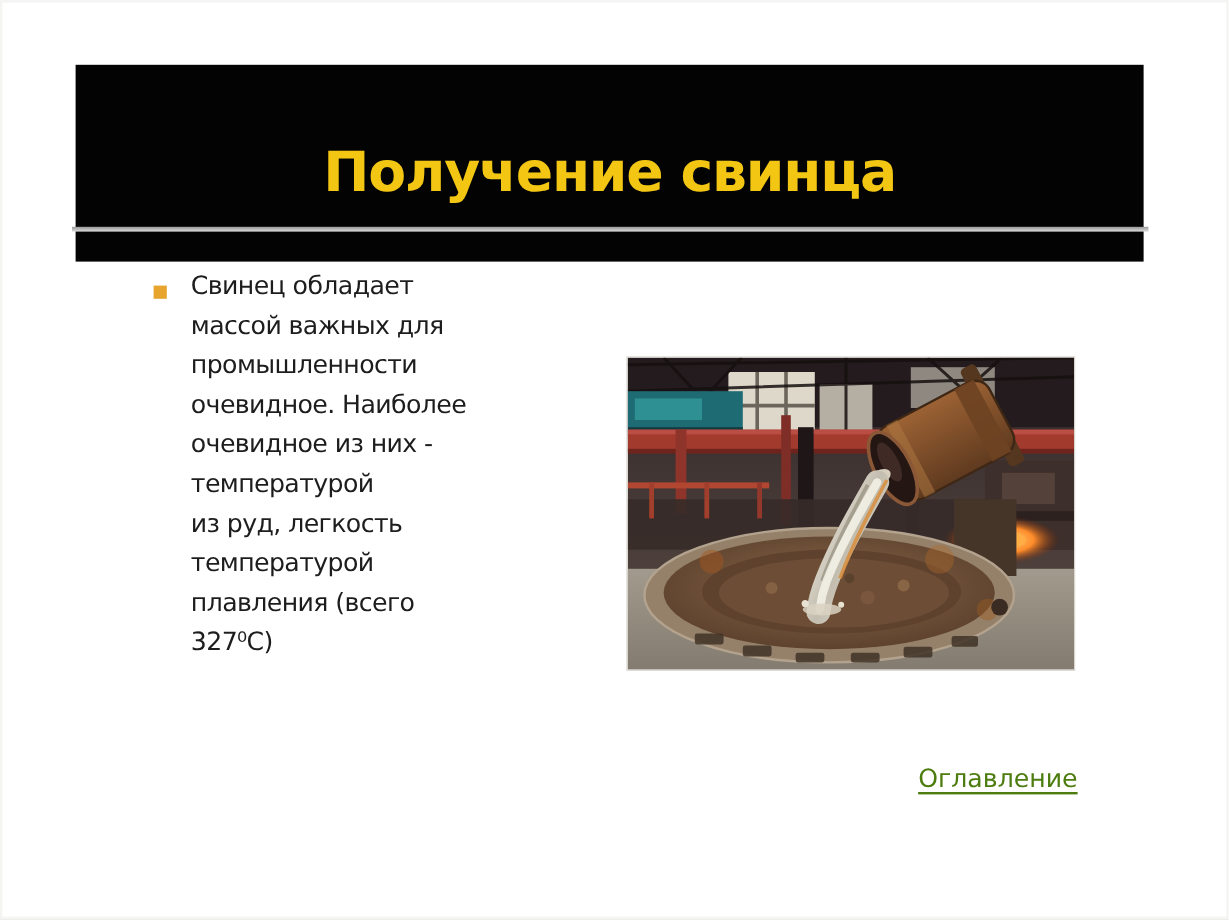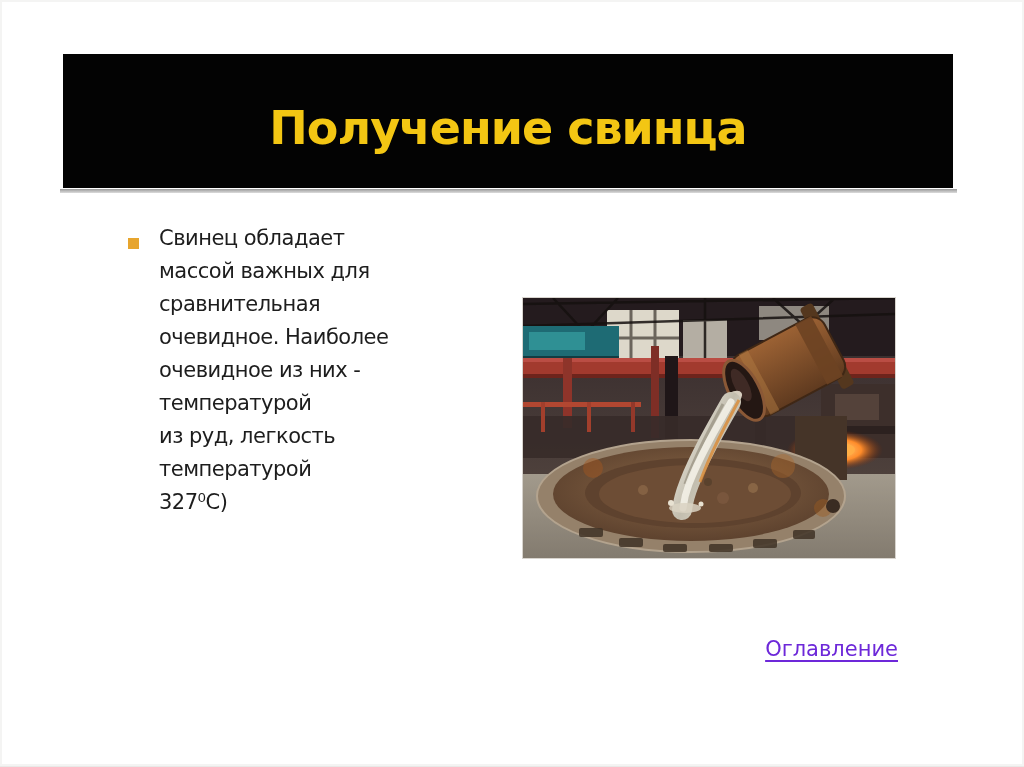--- a/index.html
+++ b/index.html
@@ -16,21 +16,21 @@
     overflow: hidden;
     box-shadow: inset 0 0 0 2px #f4f4f3;
     border-bottom: 1px solid #e9e9e7;
     box-sizing: border-box;
   }
   .title-band {
     position: absolute;
     left: 63px;
     top: 54px;
     width: 890px;
-    height: 134px;
+    height: 164px;
     background: #030303;
     display: flex;
     align-items: center;
     justify-content: center;
   }
   .slide-title {
     color: #F3C613;
     font-size: 46px;
     font-weight: bold;
     letter-spacing: -1px;
@@ -74,21 +74,21 @@
     left: 523px;
     top: 298px;
     width: 372px;
     height: 260px;
     outline: 1px solid #d8d4ce;
   }
   .toc-link {
     position: absolute;
     right: 126px;
     top: 637px;
-    color: #6d28d9;
+    color: #4d7c0f;
     font-size: 21px;
     text-decoration: underline;
     text-underline-offset: 4px;
     cursor: pointer;
   }
 </style>
 </head>
 <body>
 
 <div class="page">
@@ -97,26 +97,27 @@
     <div class="slide-title">Получение свинца</div>
   </div>
 
   <div class="title-separator"></div>
 
   <div class="bullet-item">
     <span class="bullet-square"></span>
     <div class="bullet-text">
       <div class="line">Свинец обладает</div>
       <div class="line">массой важных для</div>
-      <div class="line">сравнительная</div>
+      <div class="line">промышленности</div>
       <div class="line">очевидное. Наиболее</div>
       <div class="line">очевидное из них -</div>
       <div class="line">температурой</div>
       <div class="line">из руд, легкость</div>
       <div class="line">температурой</div>
+      <div class="line">плавления (всего</div>
       <div class="line">327⁰С)</div>
     </div>
   </div>
 
   <div class="photo-frame" role="img" aria-label="Расплавленный металл выливается из ковша в большую чашу в плавильном цехе">
     <svg width="372" height="260" viewBox="0 0 372 260" xmlns="http://www.w3.org/2000/svg">
       <defs>
         <linearGradient id="bgGrad" x1="0" y1="0" x2="0" y2="1">
           <stop offset="0" stop-color="#33282a"></stop>
           <stop offset="1" stop-color="#5a4c44"></stop>

